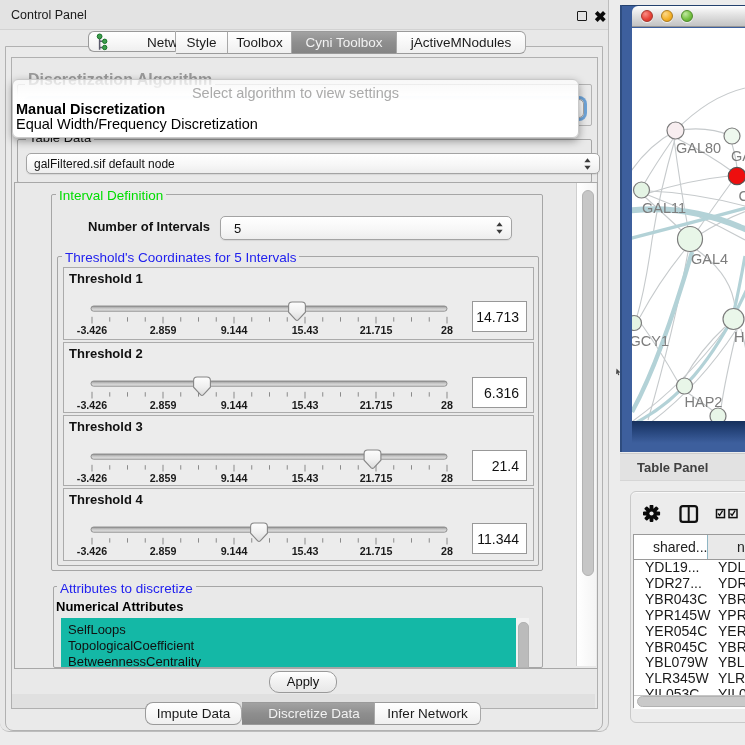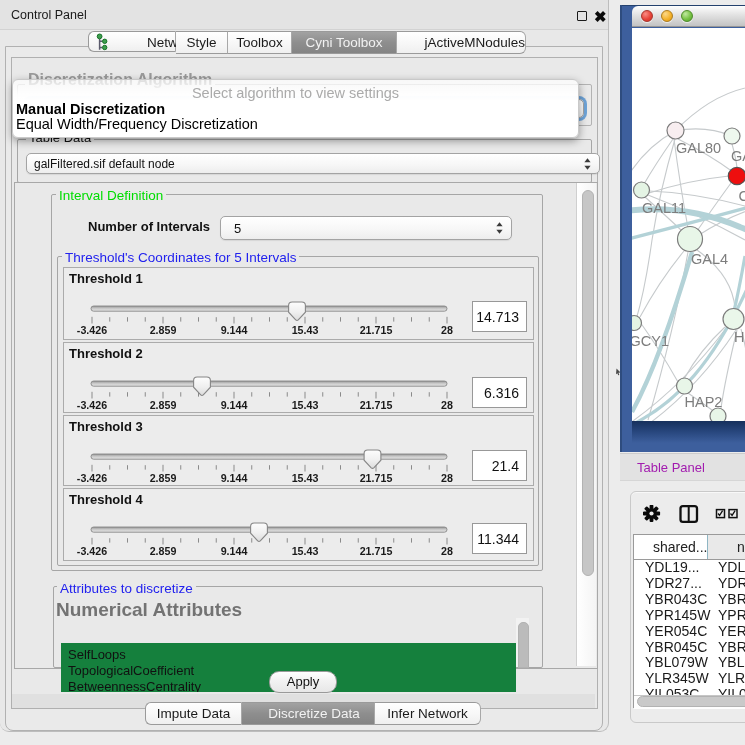--- a/index.html
+++ b/index.html
@@ -31,21 +31,21 @@
   .combo .arr{position:absolute;right:7px;top:50%;margin-top:-7px;width:9px;height:14px;}
   
   .grp{position:absolute;border:1px solid #a6a6a6;border-radius:2px;}
   .gtitle{position:absolute;font-size:13.5px;background:#e9e9e9;padding:0 3px;white-space:nowrap;}
   
   .tpanel{position:absolute;left:63px;width:469px;background:#ececec;border:1px solid #ababab;}
   .tpanel .ttl{position:absolute;left:5px;top:3px;font-size:13px;font-weight:bold;color:#111;}
   .vbox{position:absolute;left:408px;top:33px;width:55px;height:31px;background:#ffffff;border:1px solid #989898;
         font-size:14px;color:#111;text-align:right;line-height:31px;padding-right:7px;box-sizing:border-box;}
   
-  #numlist{position:absolute;left:61px;top:618px;width:455px;height:49px;background:#15803d;font-size:13px;color:#111;overflow:hidden;margin-top:25px;}
+  #numlist{position:absolute;left:61px;top:618px;width:455px;height:49px;background:#14b8a6;font-size:13px;color:#111;overflow:hidden;}
   
   #apply{position:absolute;left:269px;top:671px;width:66px;height:20px;border:1px solid #9a9a9a;border-radius:10px;
         background:linear-gradient(#ffffff,#f2f2f2 45%,#e7e7e7);text-align:center;line-height:19px;font-size:13px;color:#111;}
   
   #popup{position:absolute;left:12px;top:79px;width:565px;height:57px;border:1px solid #c9c9c9;border-radius:6px;
       background:linear-gradient(rgba(255,255,255,0.68),rgba(255,255,255,0.97) 15px,#ffffff 21px);
       box-shadow:0 3px 9px rgba(0,0,0,0.38);}
   #popup .p1{position:absolute;left:0;right:0;top:5px;text-align:center;font-size:14.5px;color:#aaaaaa;}
   #popup .p2{position:absolute;left:3px;top:20.5px;font-size:14.5px;font-weight:bold;color:#000;}
   #popup .p3{position:absolute;left:3px;top:36px;font-size:14.5px;color:#000;}
@@ -53,21 +53,21 @@
   .sb-thumb{position:absolute;background:#c6c6c6;border:1px solid #b2b2b2;border-radius:6px;}
   
   #net{position:absolute;left:620px;top:5px;width:125px;height:447px;background:#3d5f9d;}
   #net .topline{position:absolute;left:0;top:0;width:125px;height:1px;background:#24416e;}
   #net-tb{position:absolute;left:12px;top:1px;width:113px;height:20px;background:linear-gradient(#fefefe,#e2e2e2 45%,#c3c3c3);border-radius:6px 0 0 0;border-bottom:1px solid #969696;}
   #net-canvas{position:absolute;left:12px;top:23px;width:113px;height:393px;background:#ffffff;overflow:hidden;}
   #net-bot{position:absolute;left:12px;top:416px;width:113px;height:22px;background:linear-gradient(#16305c,#28477e 50%,#3d5f9d);}
   .tl{position:absolute;top:4px;width:10px;height:10px;border-radius:50%;box-shadow:0 1px 1px rgba(255,255,255,0.7);}
   
   #tbar{position:absolute;left:620px;top:453px;width:125px;height:26px;background:#e2e2e2;border-top:1px solid #cccccc;border-bottom:1px solid #d6d6d6;}
-  #tbar .t{position:absolute;left:17px;top:6px;font-size:13px;color:#a21caf;}
+  #tbar .t{position:absolute;left:17px;top:6px;font-size:13px;color:#404040;font-weight:bold;}
   #tpanel2{position:absolute;left:630px;top:491px;width:130px;height:230px;background:#ececec;border:1px solid #c9c9c9;border-radius:6px 0 0 6px;box-shadow:inset 0 1px 0 #f8f8f8;}
   #ttable{position:absolute;left:633px;top:534px;width:112px;height:174px;background:#ffffff;border:1px solid #9a9a9a;border-right:none;box-sizing:border-box;}
 </style>
 </head>
 <body>
 <div id="app">
 
   <div id="cp">
     <div id="cp-title">
         <div class="t">Control Panel</div>
@@ -84,21 +84,21 @@
         <path d="M3.6 7.8 V18.7 M3.6 10.3 H6.3 M3.6 16.5 H6.3" stroke="#5a5a6c" stroke-width="1.5" fill="none"></path>
         <circle cx="3.6" cy="5.4" r="2.4" fill="#3d9e4e" stroke="#177227" stroke-width="1"></circle>
         <circle cx="8.7" cy="10.3" r="2.2" fill="#3d9e4e" stroke="#177227" stroke-width="1"></circle>
         <circle cx="8.7" cy="16.5" r="2.2" fill="#3d9e4e" stroke="#177227" stroke-width="1"></circle>
       </svg>
       <span style="margin-left:18px">Network</span>
     </div>
     <div class="s" style="width:51px;">Style</div>
     <div class="s" style="width:63px;">Toolbox</div>
     <div class="s sel" style="width:104px;">Cyni Toolbox</div>
-    <div class="s last" style="width:128px;text-align:right;">jActiveMNodules</div>
+    <div class="s last" style="width:128px;">jActiveMNodules</div>
   </div>
 
   <div class="grp" style="left:17px;top:84px;width:573px;height:40px;border-color:#b2b2b2;"></div>
   <div class="abs" style="left:25px;top:71px;font-size:16px;font-weight:bold;color:#9a9a9a;background:#e9e9e9;padding:0 3px;">Discretization Algorithm</div>
   <div class="combo" style="left:26px;top:99px;width:556px;height:17px;box-shadow:0 0 0 3px rgba(96,155,213,0.9);">
     <div class="arr"><svg width="9" height="14" viewBox="0 0 9 14">
           <path d="M4.5 1.2 L7.6 5.2 L1.4 5.2 Z" fill="#3a3a3a"></path>
           <path d="M4.5 12.8 L1.4 8.8 L7.6 8.8 Z" fill="#3a3a3a"></path>
         </svg></div>
   </div>
@@ -237,33 +237,33 @@
         <text x="312" y="65.5" text-anchor="middle" font-size="10.7px" font-weight="bold" fill="#1a1a1a" font-family="Liberation Sans, sans-serif">21.715</text>
         <text x="383" y="65.5" text-anchor="middle" font-size="10.7px" font-weight="bold" fill="#1a1a1a" font-family="Liberation Sans, sans-serif">28</text>
         <path d="M186.6 44.2 L186.6 37.6 Q186.6 34 190.2 34 L199.8 34 Q203.4 34 203.4 37.6 L203.4 44.2 L196.3 51.9 Q195.0 52.9 193.7 51.9 Z" fill="url(#th4)" stroke="#868686" stroke-width="1.1"></path>
       </svg>
     <div class="ttl">Threshold 4</div>
     <div class="vbox" style="top:34px;">11.344</div>
   </div>
 
   <div class="grp" style="left:53px;top:586px;width:488px;height:80px;"></div>
   <div class="gtitle" style="left:57px;top:581px;color:#2222ee;">Attributes to discretize</div>
-  <div class="abs" style="left:56px;top:599px;font-size:19px;font-weight:bold;color:#737373;text-align:right;">Numerical Attributes</div>
+  <div class="abs" style="left:56px;top:599px;font-size:13px;font-weight:bold;color:#000000;text-align:right;">Numerical Attributes</div>
   <div id="numlist">
     <div style="padding:4px 0 0 7px;line-height:16px;">SelfLoops<br>TopologicalCoefficient<br>BetweennessCentrality</div>
   </div>
   <div class="abs" style="left:516px;top:618px;width:13px;height:49px;background:#f2f2f2;"></div>
   <div class="sb-thumb" style="left:518px;top:622px;width:9px;height:44px;border-radius:5px 5px 0 0;background:#bbbbbb;"></div>
 
   <div class="abs" style="left:12px;top:694px;width:583px;height:14px;background:#e0e0e0;"></div>
 
   <div id="apply">Apply</div>
 
   <div class="seg" style="left:145px;top:702px;">
-    <div class="s first" style="width:95px;">Impute Data</div>
+    <div class="s first" style="width:95px;border-radius:8px;">Impute Data</div>
     <div class="s sel" style="width:120px;padding-left:12px;">Discretize Data</div>
     <div class="s last" style="width:105px;">Infer Network</div>
   </div>
 
   <div id="popup">
     <div class="p1">Select algorithm to view settings</div>
     <div class="p2">Manual Discretization</div>
     <div class="p3">Equal Width/Frequency Discretization</div>
   </div>
 

